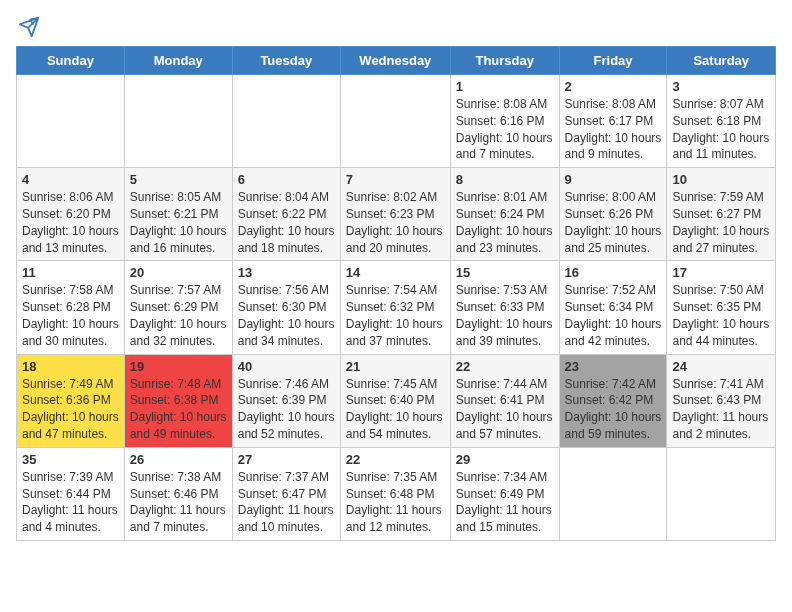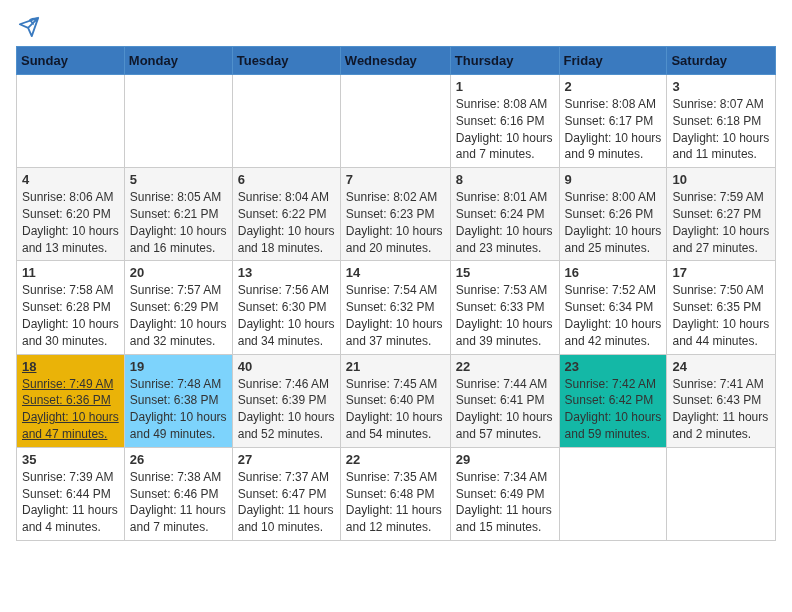--- a/index.html
+++ b/index.html
@@ -47,25 +47,25 @@
       font-size: 15px;
       color: #333;
     }
     .calendar {
       width: 100%;
       border-collapse: collapse;
       border: 1px solid #ccc;
     }
     .calendar th {
       background: #3a7abf;
-      color: #0f172a;
+      color: #ffffff;
       font-size: 13px;
       font-weight: bold;
       padding: 6px 4px;
-      text-align: left;
+      text-align: center;
       border: 1px solid #5090cc;
     }
     .calendar td {
       vertical-align: top;
       width: 113px;
       border: 1px solid #ccc;
       padding: 4px 5px;
       font-size: 11px;
       color: #333;
       min-height: 80px;
@@ -198,41 +198,41 @@
         <td>
           <span class="day-number">16</span>
           <div class="day-info">Sunrise: 7:52 AM<br>Sunset: 6:34 PM<br>Daylight: 10 hours and 42 minutes.</div>
         </td>
         <td>
           <span class="day-number">17</span>
           <div class="day-info">Sunrise: 7:50 AM<br>Sunset: 6:35 PM<br>Daylight: 10 hours and 44 minutes.</div>
         </td>
       </tr>
       <tr>
-        <td style="background: #eab308; text-decoration: underline;">
+        <td style="background: #fde047;">
           <span class="day-number">18</span>
           <div class="day-info">Sunrise: 7:49 AM<br>Sunset: 6:36 PM<br>Daylight: 10 hours and 47 minutes.</div>
         </td>
-        <td style="background: #7dd3fc;">
+        <td style="background: #ef4444;">
           <span class="day-number">19</span>
           <div class="day-info">Sunrise: 7:48 AM<br>Sunset: 6:38 PM<br>Daylight: 10 hours and 49 minutes.</div>
         </td>
         <td style="background: rgb(245, 245, 245);">
           <span class="day-number">40</span>
           <div class="day-info">Sunrise: 7:46 AM<br>Sunset: 6:39 PM<br>Daylight: 10 hours and 52 minutes.</div>
         </td>
         <td style="background: rgb(245, 245, 245);">
           <span class="day-number">21</span>
           <div class="day-info">Sunrise: 7:45 AM<br>Sunset: 6:40 PM<br>Daylight: 10 hours and 54 minutes.</div>
         </td>
         <td style="background: rgb(245, 245, 245);">
           <span class="day-number">22</span>
           <div class="day-info">Sunrise: 7:44 AM<br>Sunset: 6:41 PM<br>Daylight: 10 hours and 57 minutes.</div>
         </td>
-        <td style="background: #14b8a6;">
+        <td style="background: #a3a3a3;">
           <span class="day-number">23</span>
           <div class="day-info">Sunrise: 7:42 AM<br>Sunset: 6:42 PM<br>Daylight: 10 hours and 59 minutes.</div>
         </td>
         <td style="background: rgb(245, 245, 245);">
           <span class="day-number">24</span>
           <div class="day-info">Sunrise: 7:41 AM<br>Sunset: 6:43 PM<br>Daylight: 11 hours and 2 minutes.</div>
         </td>
       </tr>
       <tr>
         <td>

